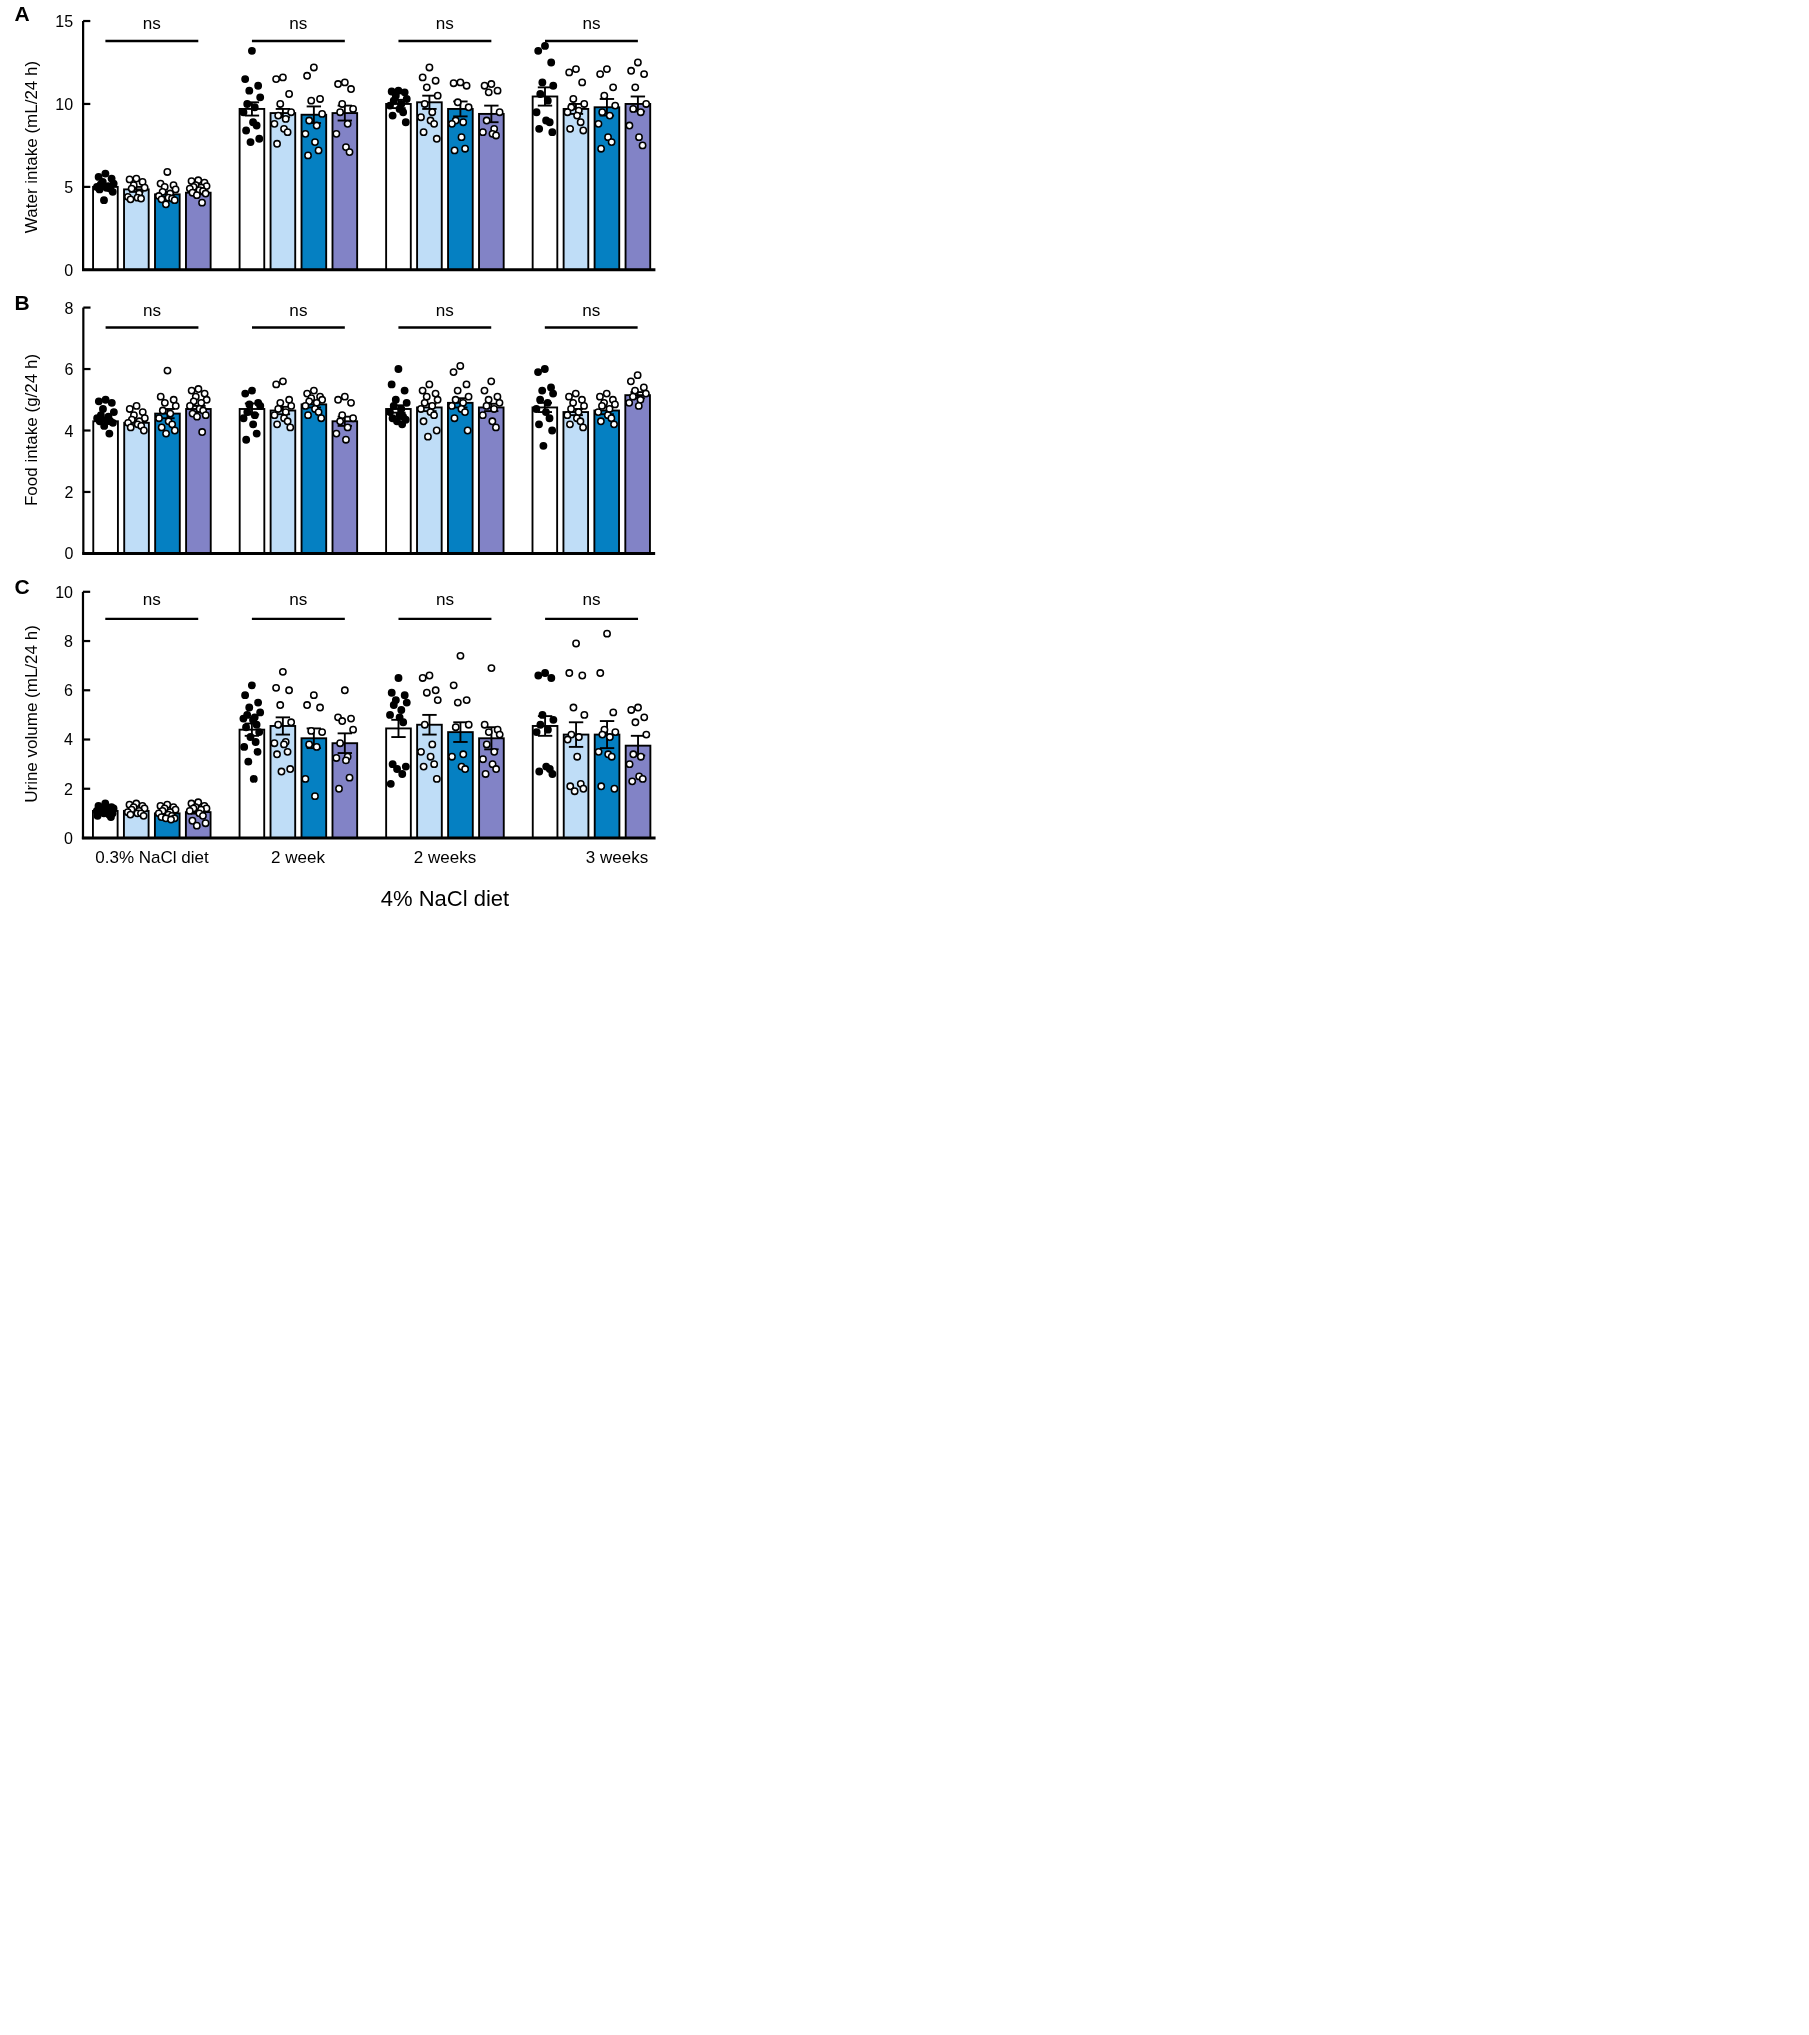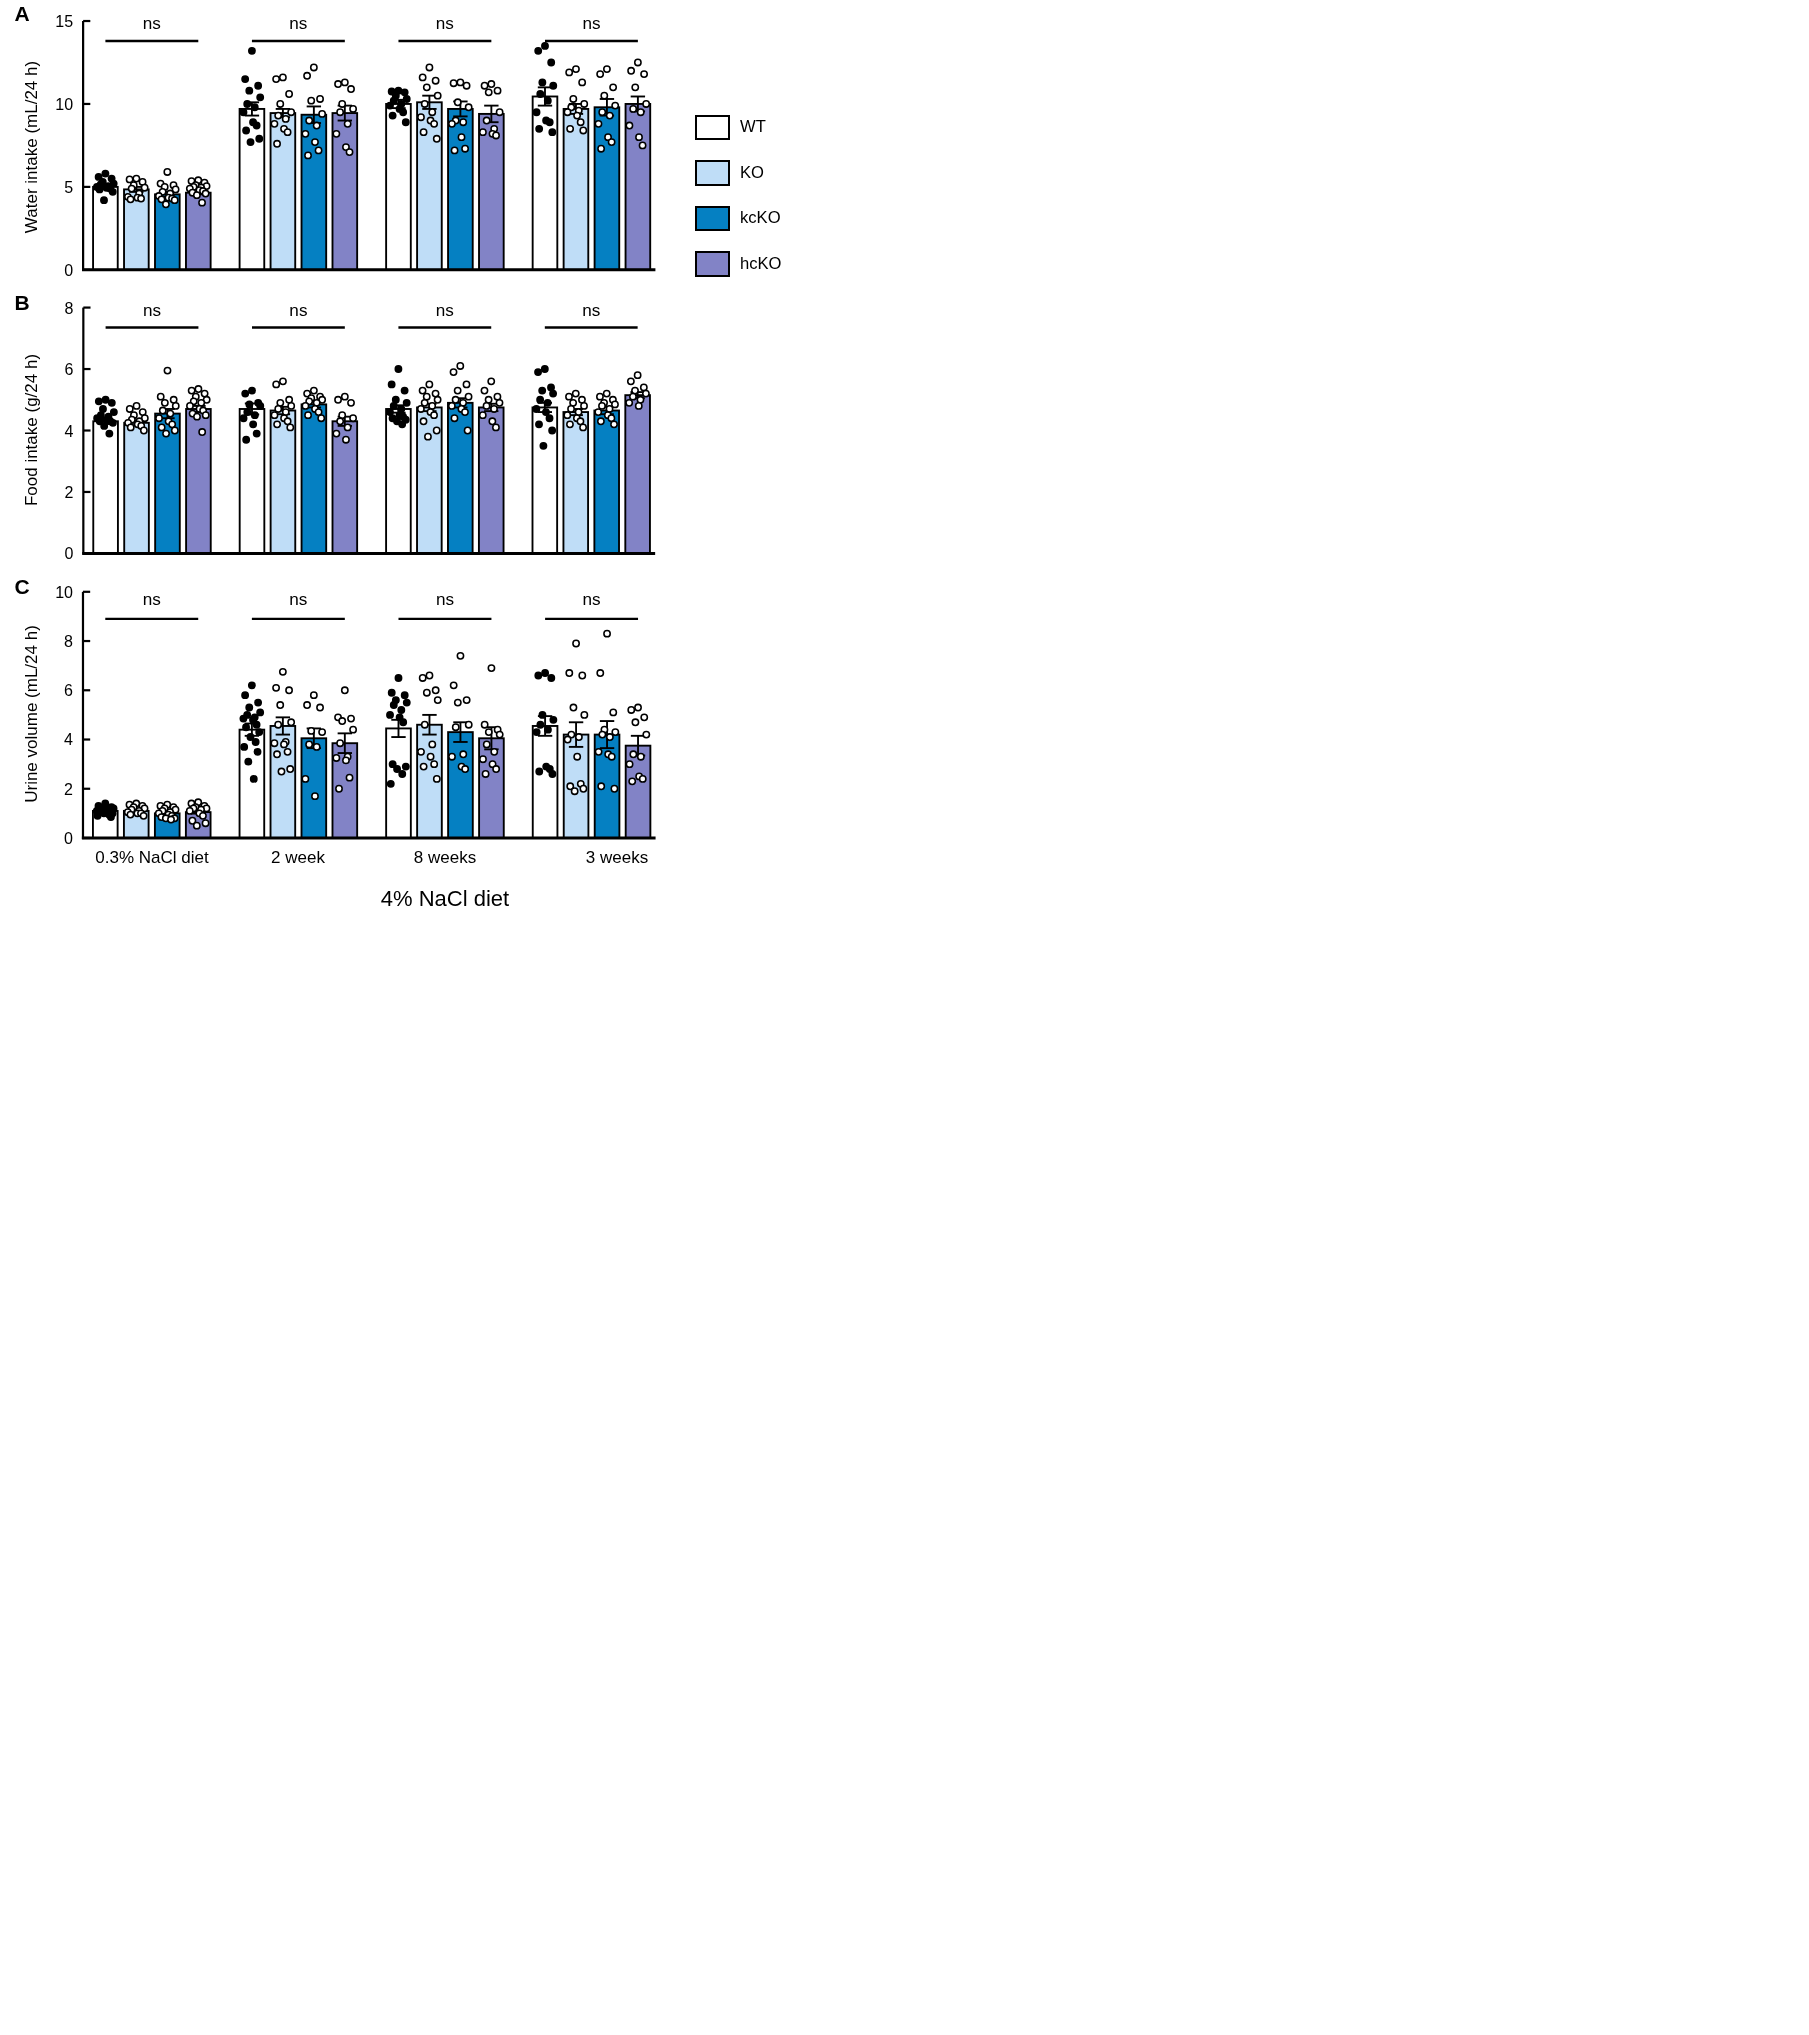--- a/index.html
+++ b/index.html
@@ -320,38 +320,20 @@
         <circle cx="1161.8" cy="263" r="5.7" fill="#fff" stroke="#000" stroke-width="2.8"></circle>
         <line x1="190.3" y1="74" x2="358.3" y2="74" stroke="#000" stroke-width="4.5"></line>
         <text x="274.3" y="53" text-anchor="middle" font-size="31" fill="#000">ns</text>
         <line x1="455.29999999999995" y1="74" x2="623.3" y2="74" stroke="#000" stroke-width="4.5"></line>
         <text x="539.3" y="53" text-anchor="middle" font-size="31" fill="#000">ns</text>
         <line x1="720.3" y1="74" x2="888.3" y2="74" stroke="#000" stroke-width="4.5"></line>
         <text x="804.3" y="53" text-anchor="middle" font-size="31" fill="#000">ns</text>
         <line x1="985.3" y1="74" x2="1153.3" y2="74" stroke="#000" stroke-width="4.5"></line>
         <text x="1069.3" y="53" text-anchor="middle" font-size="31" fill="#000">ns</text>
       </svg>
-    <div class="legend">
-      <div class="legend-item">
-        <span class="legend-swatch" style="background: rgb(255, 255, 255);"></span>
-        <span class="legend-label">WT</span>
-      </div>
-      <div class="legend-item">
-        <span class="legend-swatch" style="background: rgb(191, 221, 247);"></span>
-        <span class="legend-label">KO</span>
-      </div>
-      <div class="legend-item">
-        <span class="legend-swatch" style="background: rgb(5, 128, 194);"></span>
-        <span class="legend-label">kcKO</span>
-      </div>
-      <div class="legend-item">
-        <span class="legend-swatch" style="background: rgb(130, 131, 198);"></span>
-        <span class="legend-label">hcKO</span>
-      </div>
-    </div>
   </div>
 
   <div class="panel" id="panel-B">
     <div class="panel-letter">B</div>
     <div class="y-title" id="ytitle-B">Food intake (g/24 h)</div>
     <svg id="svg-B" class="plot-svg" viewBox="0 0 1240 505">
         <rect x="168" y="235.8125" width="44.6" height="239.1875" fill="#FFFFFF" stroke="#000" stroke-width="3.4"></rect>
         <rect x="433" y="213.5625" width="44.6" height="261.4375" fill="#FFFFFF" stroke="#000" stroke-width="3.4"></rect>
         <rect x="698" y="213.5625" width="44.6" height="261.4375" fill="#FFFFFF" stroke="#000" stroke-width="3.4"></rect>
         <rect x="963" y="210.78125" width="44.6" height="264.21875" fill="#FFFFFF" stroke="#000" stroke-width="3.4"></rect>
@@ -918,19 +900,19 @@
         <text x="274.3" y="54.47500000000002" text-anchor="middle" font-size="31" fill="#000">ns</text>
         <line x1="455.29999999999995" y1="78.94999999999999" x2="623.3" y2="78.94999999999999" stroke="#000" stroke-width="4.5"></line>
         <text x="539.3" y="54.47500000000002" text-anchor="middle" font-size="31" fill="#000">ns</text>
         <line x1="720.3" y1="78.94999999999999" x2="888.3" y2="78.94999999999999" stroke="#000" stroke-width="4.5"></line>
         <text x="804.3" y="54.47500000000002" text-anchor="middle" font-size="31" fill="#000">ns</text>
         <line x1="985.3" y1="78.94999999999999" x2="1153.3" y2="78.94999999999999" stroke="#000" stroke-width="4.5"></line>
         <text x="1069.3" y="54.47500000000002" text-anchor="middle" font-size="31" fill="#000">ns</text>
       </svg>
     <div class="x-cat" style="left:152px">0.3% NaCl diet</div>
     <div class="x-cat" style="left:298px">2 week</div>
-    <div class="x-cat" style="left:445px">8 weeks</div>
+    <div class="x-cat" style="left:445px">2 weeks</div>
     <div class="x-cat" style="left:617px">3 weeks</div>
     <div class="x-subtitle">4% NaCl diet</div>
   </div>
 
 </div>
 
 
 </body></html>

